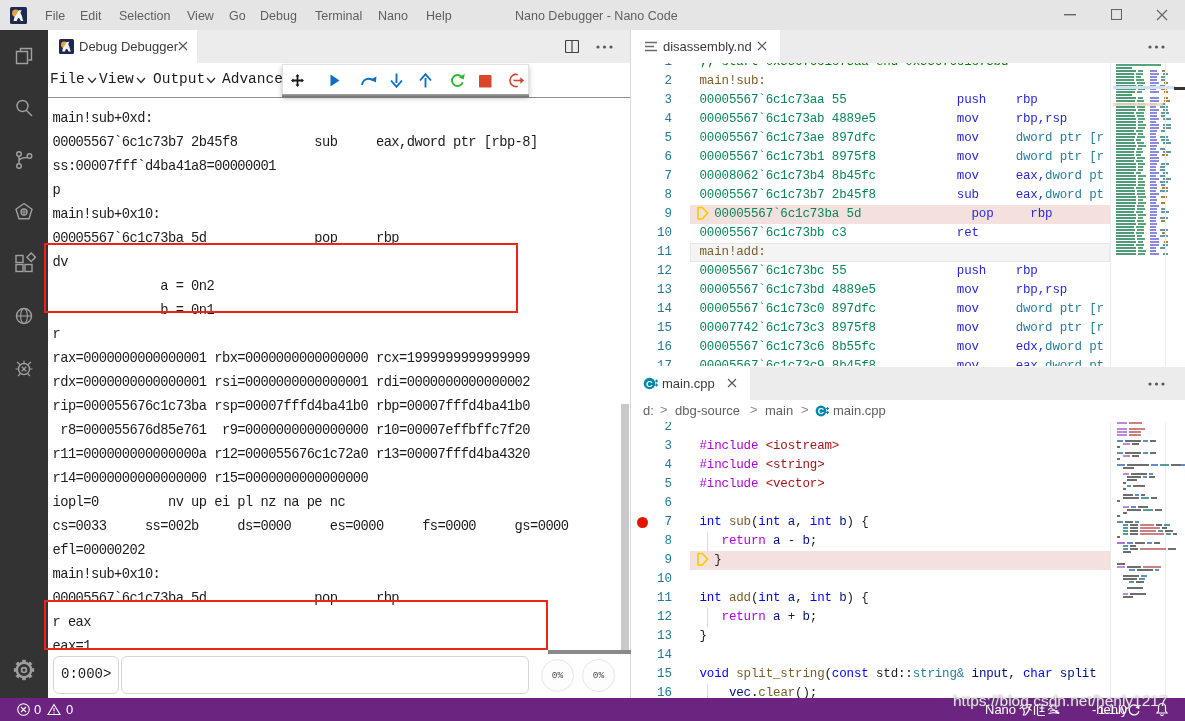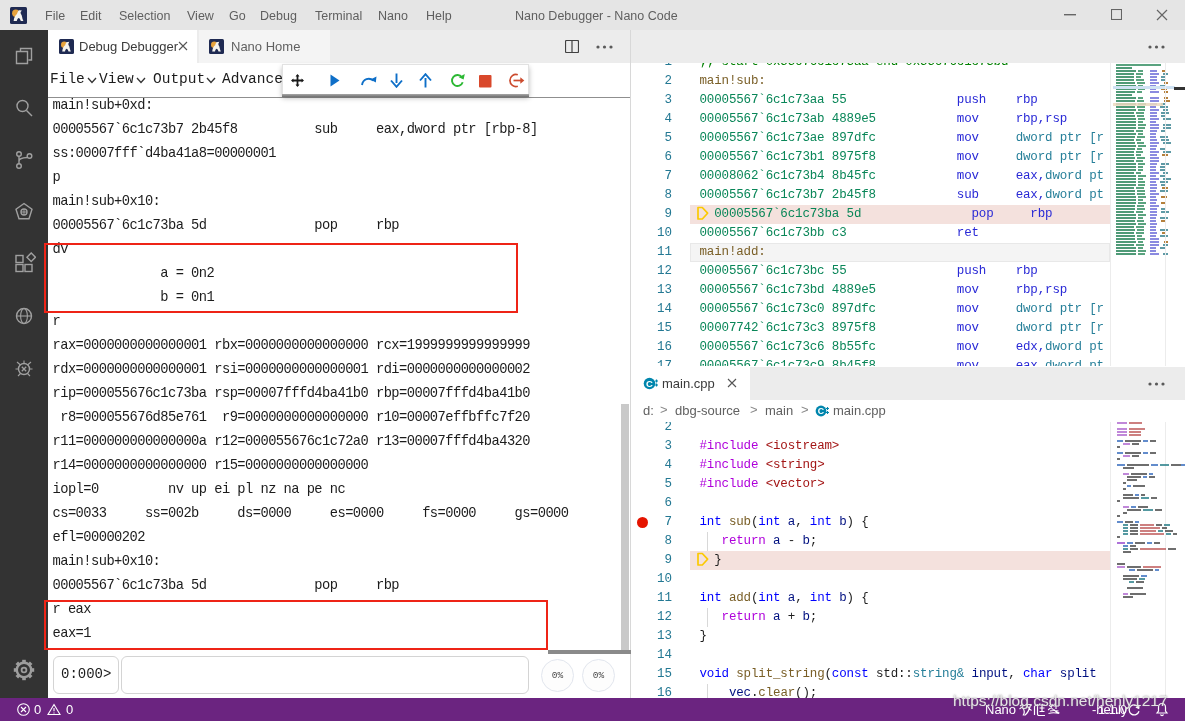--- a/index.html
+++ b/index.html
@@ -17,21 +17,21 @@
 #tabbarL { left:48px; top:30px; width:582px; height:33px; background:#ececec; }
 .tab { position:absolute; top:0; height:33px; }
 .tabtxt { position:absolute; top:9px; font-size:13px; }
 
 #toolbar { left:48px; top:63px; width:582px; height:34px; background:#ffffff; }
 .tbl { position:absolute; top:8px; font-family:"Liberation Mono",monospace; font-size:14.5px; color:#1c1c1c; }
 #floatbar { left:282px; top:64px; width:247px; height:31px; background:#fff; border:1px solid #e2e2e2; box-shadow:0 3px 5px rgba(0,0,0,0.28); z-index:5; }
 .fico { position:absolute; top:7px; }
 
 #consoleTopBorder { left:48px; top:97px; width:583px; height:0; border-top:1px solid #8f8f8f; }
-#conpre { left:52.5px; top:94px; font-size:13.75px; letter-spacing:-0.55px; line-height:24px; color:#1c1c1c; z-index:1;}
+#conpre { left:52.5px; top:107px; font-size:13.75px; letter-spacing:-0.55px; line-height:24px; color:#1c1c1c; z-index:1;}
 .redbox { position:absolute; border:2px solid #ee2417; z-index:2; }
 #conscroll { left:621px; top:404px; width:8px; height:250px; background:#c9c9c9; }
 
 .inbox { position:absolute; border:1.5px solid #d4d4d4; border-radius:6px; background:#fff; }
 .pct { position:absolute; width:33px; height:33px; border:1.5px solid #e2e6ee; border-radius:50%; background:#fdfdfd; font-family:"Liberation Mono",monospace; font-size:9.5px; color:#4a4a4a; text-align:center; line-height:31px; }
 
 #divider { left:630px; top:30px; width:1px; height:668px; background:#d8d8d8; }
 #tabbarR1 { left:631px; top:30px; width:554px; height:33px; background:#ececec; }
 #ed1 { left:631px; top:63px; width:554px; height:303px; background:#fff; overflow:hidden; }
 #tabbarR2 { left:631px; top:367px; width:554px; height:33px; background:#ececec; }
@@ -139,28 +139,20 @@
   <div class="tab" style="left:0;width:149px;background:#ffffff">
     <svg class="abs" style="left:11px;top:9px" width="15" height="15">
         <rect width="15" height="15" rx="1.5" fill="#1f2a52"></rect>
         <circle cx="5.2" cy="5.7" r="3.2" fill="#e8a33d"></circle>
         <path d="M3.2 12.4 C3.7 8.8,4.8 7,6.2 6.2 C6.5 5.3,6.6 4.2,7.7 3 C8.6 2.7,9.4 3.3,9.6 4.1 C9.3 4.7,9.2 5.2,9.5 5.9 C10.9 7.6,10.5 9.7,11.8 12.4 L9.5 12.4 C8.9 10.6,8.4 9.7,7.5 9.7 C6.7 10.1,6.3 11.2,6 12.4 Z M8.6 3.4 L10.2 2.5 L9.8 4.2 Z" fill="#f6f4ef"></path>
       </svg>
     <span class="tabtxt" style="left:31px;color:#3b3b3b">Debug Debugger</span>
     <svg class="abs" style="left:130px;top:11px" width="10" height="10">
         <path d="M1 1 L9 9 M9 1 L1 9" stroke="#555" stroke-width="1.1"></path>
       </svg>
-  </div>
-  <div class="tab" style="left:151px;width:131px;background:#f4f4f4">
-    <svg class="abs" style="left:10px;top:9px" width="15" height="15">
-        <rect width="15" height="15" rx="1.5" fill="#1f2a52"></rect>
-        <circle cx="5.2" cy="5.7" r="3.2" fill="#e8a33d"></circle>
-        <path d="M3.2 12.4 C3.7 8.8,4.8 7,6.2 6.2 C6.5 5.3,6.6 4.2,7.7 3 C8.6 2.7,9.4 3.3,9.6 4.1 C9.3 4.7,9.2 5.2,9.5 5.9 C10.9 7.6,10.5 9.7,11.8 12.4 L9.5 12.4 C8.9 10.6,8.4 9.7,7.5 9.7 C6.7 10.1,6.3 11.2,6 12.4 Z M8.6 3.4 L10.2 2.5 L9.8 4.2 Z" fill="#f6f4ef"></path>
-      </svg>
-    <span class="tabtxt" style="left:32px;color:#616161">Nano Home</span>
   </div>
   <svg class="abs" style="left:517px;top:10px" width="14" height="13">
       <rect x="0.5" y="0.5" width="13" height="12" rx="1" fill="none" stroke="#424242" stroke-width="1.2"></rect>
       <line x1="7" y1="0.5" x2="7" y2="12.5" stroke="#424242" stroke-width="1.2"></line>
     </svg>
   <svg class="abs" style="left:548px;top:13px" width="18" height="8">
       <circle cx="2" cy="4" r="1.6" fill="#5a5a5a"></circle>
       <circle cx="8.5" cy="4" r="1.6" fill="#5a5a5a"></circle>
       <circle cx="15" cy="4" r="1.6" fill="#5a5a5a"></circle>
     </svg>
@@ -253,20 +245,29 @@
 
 <div class="inbox" style="left:53px;top:656px;width:66px;height:38px"></div>
 <span class="abs" style="left:61px;top:666px;font-family:'Liberation Mono',monospace;font-size:14px;color:#1c1c1c">0:000&gt;</span>
 <div class="inbox" style="left:121px;top:656px;width:408px;height:38px"></div>
 <div class="pct" style="left:541px;top:659px">0%</div>
 <div class="pct" style="left:582px;top:659px">0%</div>
 
 <div class="abs" id="divider"></div>
 
 <div class="abs" id="tabbarR1">
+  <div class="tab" style="left:0;width:149px;background:#ffffff">
+    <svg class="abs" style="left:14px;top:11px" width="12" height="11">
+        <path d="M0 1.5 H12 M0 5.5 H9 M0 9.5 H12" stroke="#6a6a6a" stroke-width="1.4"></path>
+      </svg>
+    <span class="tabtxt" style="left:32px;color:#3b3b3b">disassembly.nd</span>
+    <svg class="abs" style="left:126px;top:11px" width="10" height="10">
+        <path d="M1 1 L9 9 M9 1 L1 9" stroke="#555" stroke-width="1.1"></path>
+      </svg>
+  </div>
   <svg class="abs" style="left:517px;top:13px" width="18" height="8">
       <circle cx="2" cy="4" r="1.6" fill="#5a5a5a"></circle>
       <circle cx="8.5" cy="4" r="1.6" fill="#5a5a5a"></circle>
       <circle cx="15" cy="4" r="1.6" fill="#5a5a5a"></circle>
     </svg>
 </div>
 
 <div class="abs" id="ed1">
   <div class="hl" style="top:141.5px"></div>
   <div class="abs" style="left:59px;top:179.5px;width:420px;height:19px;background:#f4f4f4;border:1px solid #e8e8e8"></div>

